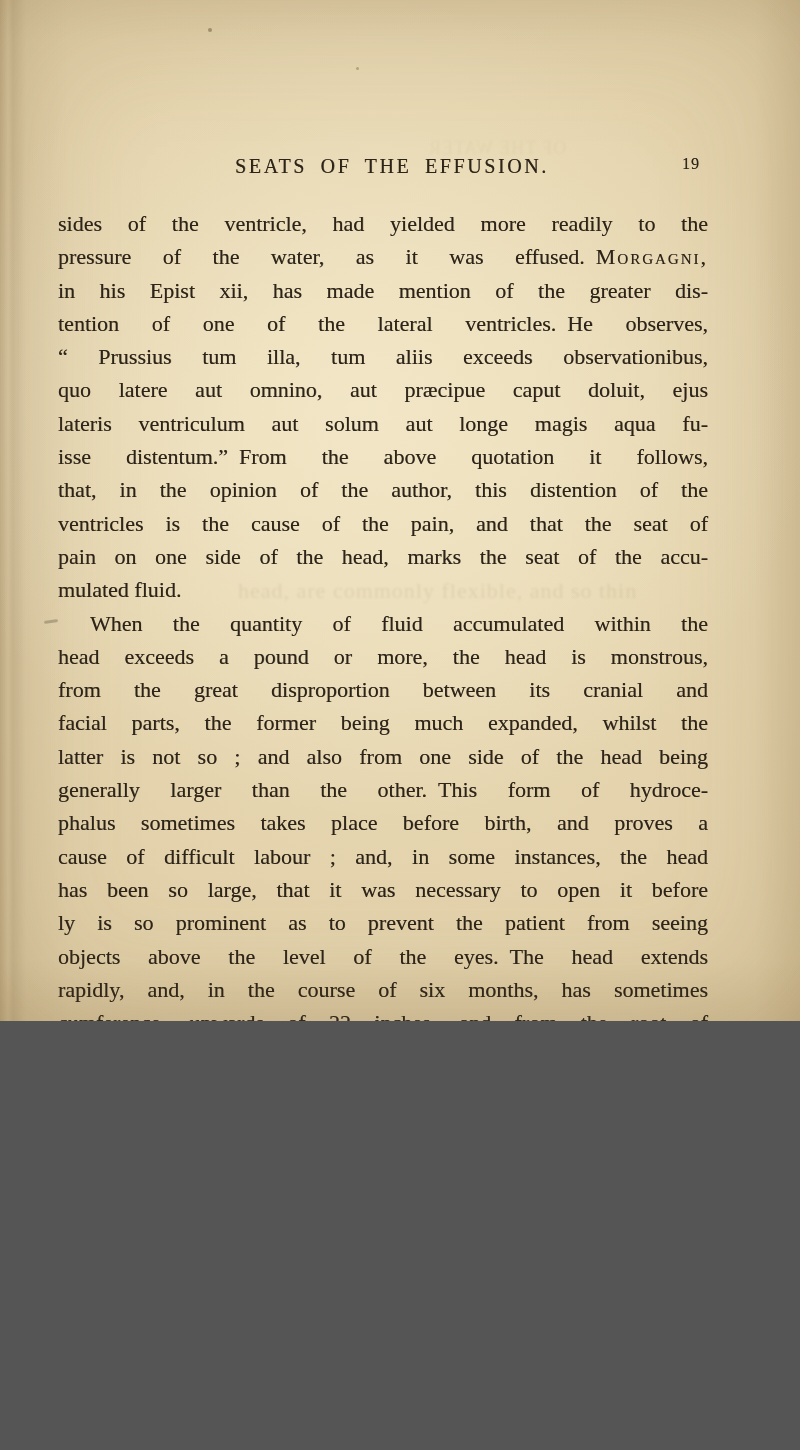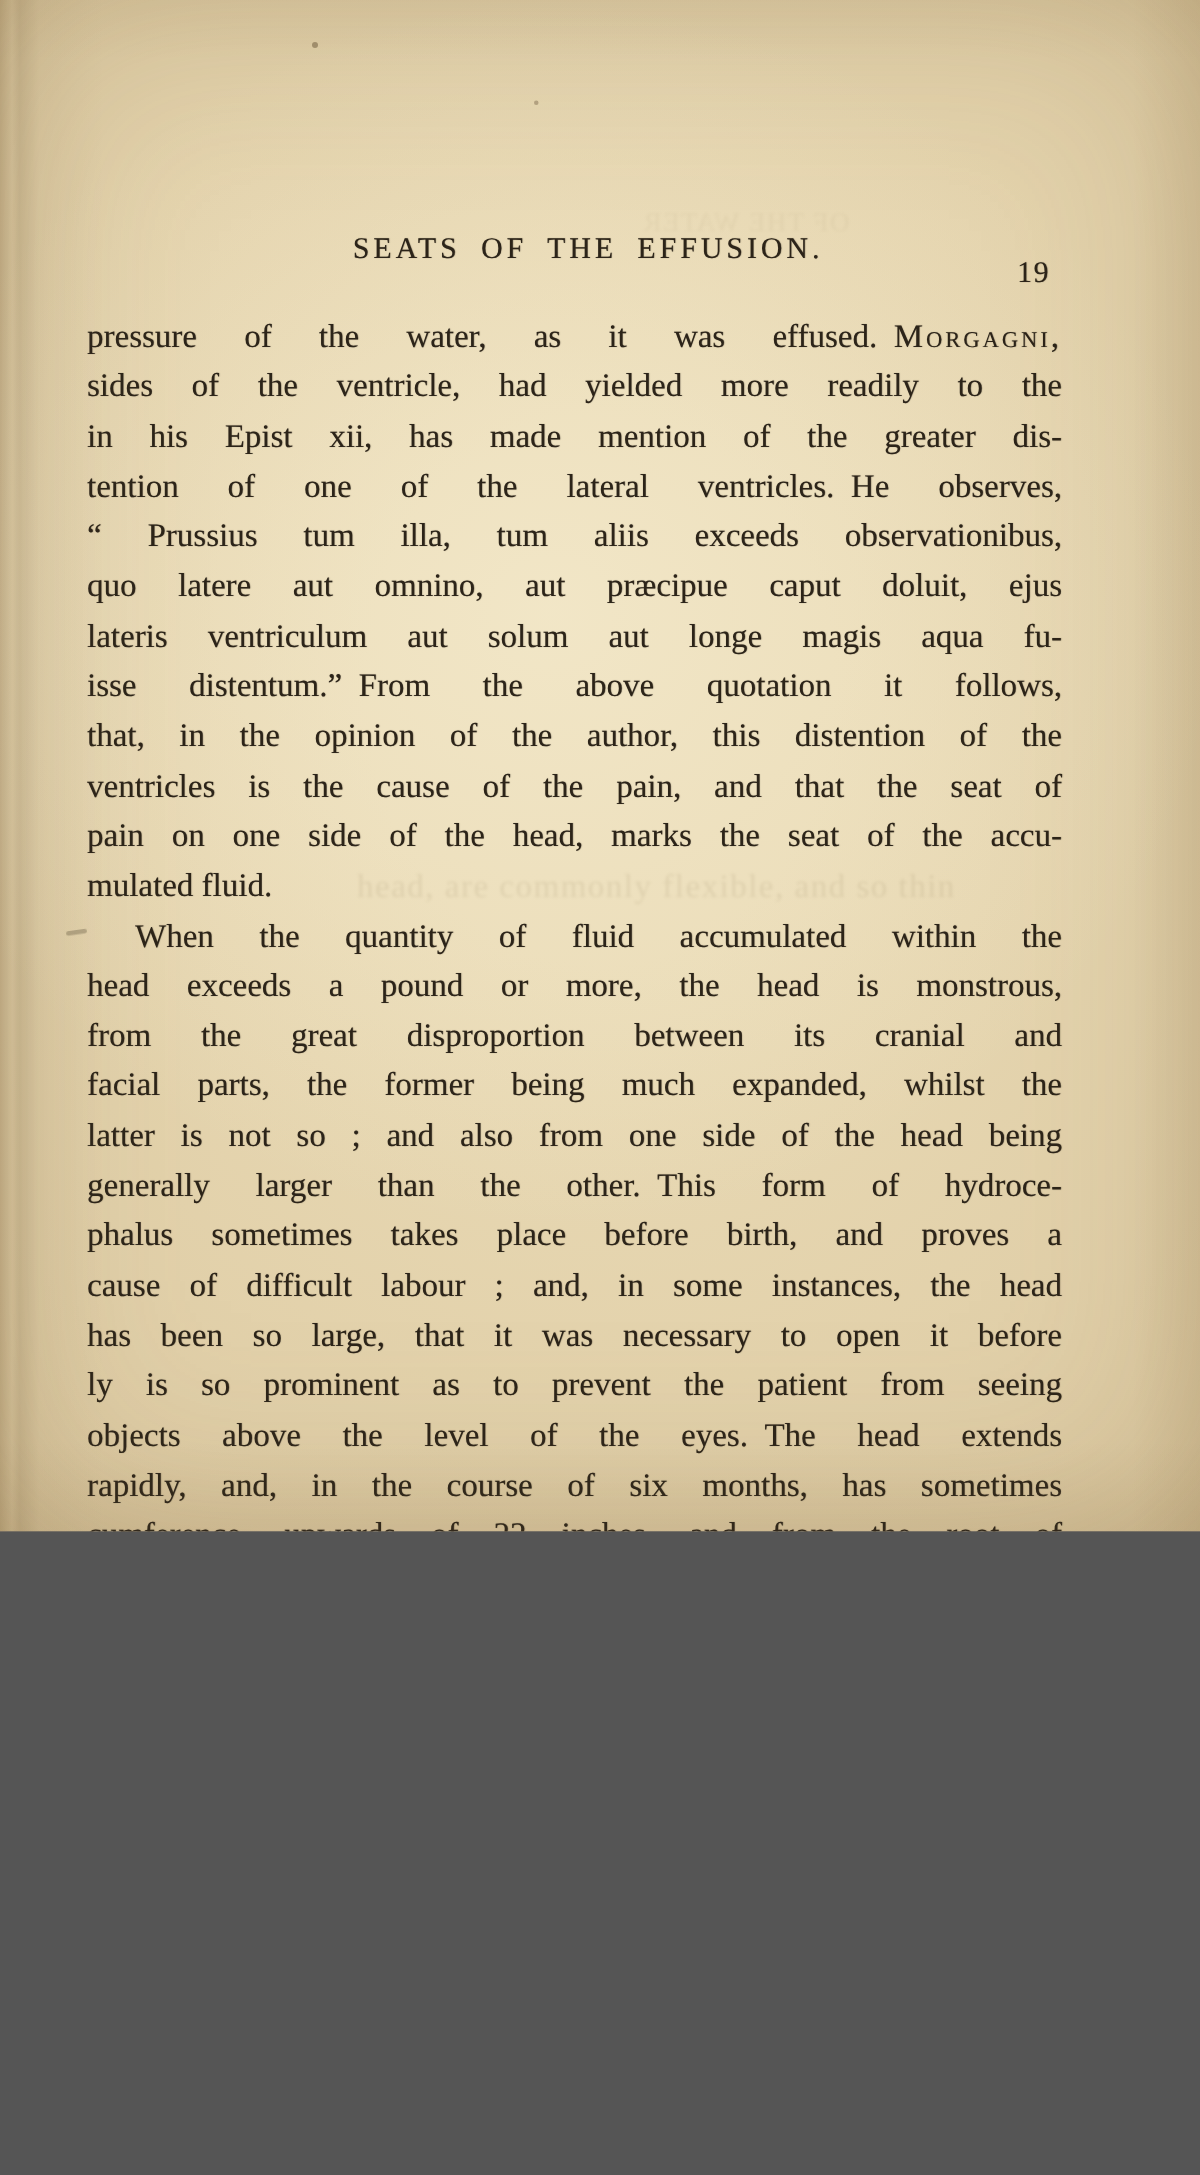--- a/index.html
+++ b/index.html
@@ -18,23 +18,22 @@
   }
   .vignette { position:absolute; inset:0; box-shadow:inset 0 0 140px rgba(115,90,52,0.22); pointer-events:none; }
 
   .header { position:absolute; left:58px; top:155px; width:650px; height:32px; }
   .header-title {
     position:absolute; left:0; right:0; top:0; text-align:center; padding-left:18px;
     font-size:20px; letter-spacing:2.6px; word-spacing:6px;
     text-shadow:0.3px 0.3px 0.6px rgba(44,36,25,0.55);
   }
   .page-number {
-    position:absolute; right:8px; top:0; font-size:20px; letter-spacing:1px;
+    position:absolute; right:8px; top:0; font-size:16px; letter-spacing:1px;
     text-shadow:0.3px 0.3px 0.6px rgba(44,36,25,0.55);
-    margin-top:16px;
   }
 
   .body-text {
     position:absolute; left:58px; top:207px; width:650px;
     font-size:22px; line-height:33.3px;
     text-shadow:0.3px 0.3px 0.6px rgba(44,36,25,0.5);
   }
   .line { text-align:justify; text-align-last:justify; min-height:33.3px; }
   .line.last { text-align-last:left; }
   .line.indent { text-indent:32px; }
@@ -67,22 +66,22 @@
 </head>
 <body>
 
 <div class="page">
   <div class="header">
     <div class="header-title">SEATS OF THE EFFUSION.</div>
     <div class="page-number">19</div>
   </div>
 
   <div class="body-text">
+      <div class="line"><span>sides of the ventricle, had yielded more readily to the</span></div>
       <div class="line"><span>pressure of the water, as it was effused. </span><span class="sc">Morgagni,</span></div>
-      <div class="line"><span>sides of the ventricle, had yielded more readily to the</span></div>
       <div class="line"><span>in his Epist xii, has made mention of the greater dis-</span></div>
       <div class="line"><span>tention of one of the lateral ventricles. He observes,</span></div>
       <div class="line"><span>“ Prussius tum illa, tum aliis exceeds observationibus,</span></div>
       <div class="line"><span>quo latere aut omnino, aut præcipue caput doluit, ejus</span></div>
       <div class="line"><span>lateris ventriculum aut solum aut longe magis aqua fu-</span></div>
       <div class="line"><span>isse distentum.” From the above quotation it follows,</span></div>
       <div class="line"><span>that, in the opinion of the author, this distention of the</span></div>
       <div class="line"><span>ventricles is the cause of the pain, and that the seat of</span></div>
       <div class="line"><span>pain on one side of the head, marks the seat of the accu-</span></div>
       <div class="line last"><span>mulated fluid.</span></div>

